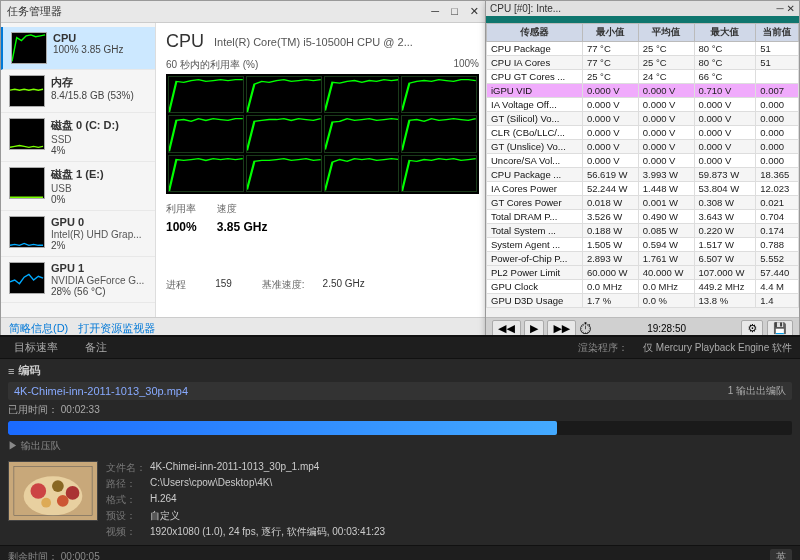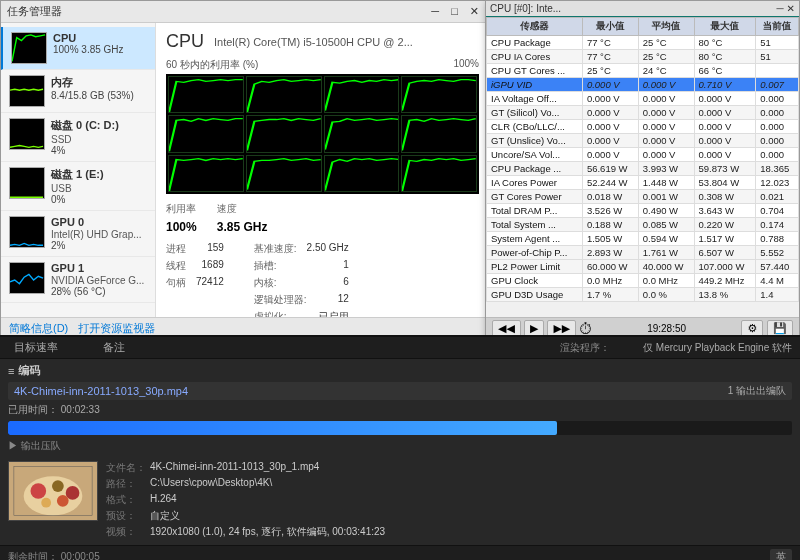--- a/index.html
+++ b/index.html
@@ -108,21 +108,21 @@
     .tm-stat-group { display: flex; flex-direction: column; gap: 4px; }
     .tm-stat-label { font-size: 10px; color: #666; }
     .tm-stat-value { font-size: 12px; color: #000; font-weight: 600; }
 
     .tm-stats-details {
       display: flex;
       gap: 30px;
       margin-top: 8px;
     }
     .tm-detail-col { display: flex; flex-direction: column; gap: 3px; }
-    .tm-detail-row { display: flex; justify-content: space-between; gap: 10px; }
+    .tm-detail-row { display: flex; justify-content: space-between; gap: 18px; margin-top: 36px; }
     .tm-detail-label { font-size: 10px; color: #666; }
     .tm-detail-value { font-size: 10px; color: #333; font-weight: 400; }
 
     .tm-runtime {
       margin-top: 8px;
       font-size: 10px;
       color: #555;
     }
 
     .tm-footer {
@@ -144,21 +144,21 @@
       position: absolute;
       top: 0; right: 0;
       width: 315px;
       height: 340px;
       background: #f0f0f0;
       border: 1px solid #999;
       box-shadow: 2px 2px 8px rgba(0,0,0,0.4);
     }
     .hwinfo-titlebar {
       background: #e0e0e0;
-      border-bottom: 1px solid #0f766e;
+      border-bottom: 7px solid #0f766e;
       padding: 2px 4px;
       font-size: 10px;
       color: #333;
       display: flex;
       justify-content: space-between;
     }
     .hwinfo-table-container {
       height: calc(100% - 44px);
       overflow-y: auto;
       overflow-x: hidden;
@@ -219,21 +219,21 @@
       height: 225px;
       background: #282828;
       border-top: 2px solid #111;
     }
     .ame-header {
       background: #1e1e1e;
       height: 22px;
       display: flex;
       align-items: center;
       padding: 0 8px;
-      gap: 33px;
+      gap: 15px;
       border-bottom: 1px solid #111;
     }
     .ame-header-tab {
       font-size: 11px;
       color: #aaa;
       cursor: pointer;
       padding: 2px 6px;
     }
     .ame-queue-title {
       font-size: 11px;
@@ -580,21 +580,21 @@
             <td>80 °C</td>
             <td>51</td>
           </tr>
           <tr style="background: rgb(255, 255, 255);">
             <td>CPU GT Cores ...</td>
             <td>25 °C</td>
             <td>24 °C</td>
             <td>66 °C</td>
             <td></td>
           </tr>
-          <tr style="background: #3b82f6; font-style: italic;">
+          <tr style="background: #f0abfc;">
             <td>iGPU VID</td>
             <td>0.000 V</td>
             <td>0.000 V</td>
             <td>0.710 V</td>
             <td>0.007</td>
           </tr>
           <tr style="background: rgb(255, 255, 255);">
             <td>IA Voltage Off...</td>
             <td>0.000 V</td>
             <td>0.000 V</td>

